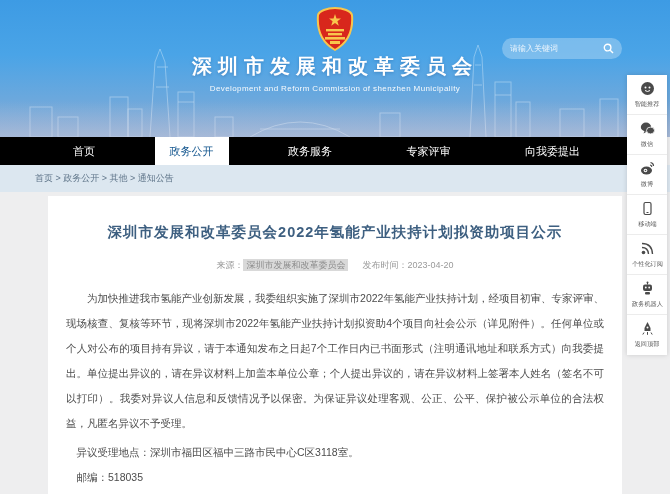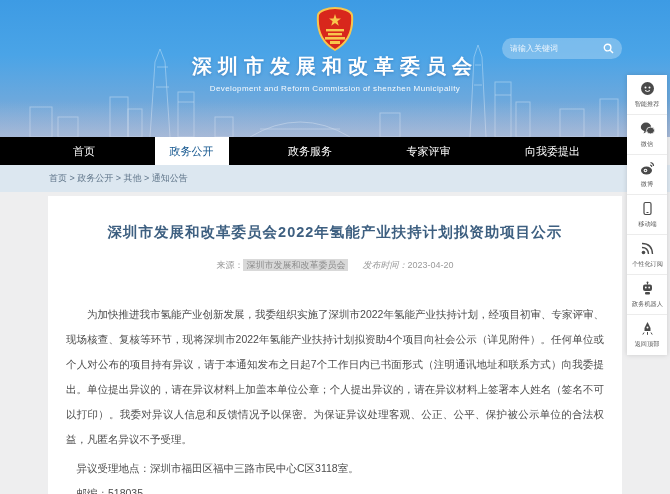--- a/index.html
+++ b/index.html
@@ -28,33 +28,33 @@
 
   
   .mainnav { position:absolute; top:137px; left:0; width:653px; height:28px; background:#000000;
     display:flex; justify-content:space-between; padding:0 58px; }
   .nav-item { display:flex; align-items:center; padding:0 15px; color:#fff; font-size:11px;
     cursor:pointer; text-decoration:none; white-space:nowrap; }
   .nav-item.active { background:#ffffff; color:#15578f; font-weight:normal; }
 
   
   .breadcrumb-bar { position:absolute; top:165px; left:0; width:670px; height:27px;
-    background:#dce7f0; display:flex; align-items:center; padding-left:49px; }
+    background:#dce7f0; display:flex; align-items:center; padding-left:35px; }
   .breadcrumb { font-size:9px; color:#60768a; cursor:pointer; }
 
   
   .card { position:absolute; top:196px; left:48px; width:574px; height:298px; background:#fff;
     padding:27px 18px 0 18px; }
   .article-title { font-size:14.5px; font-weight:600; color:#3d5f80; text-align:center;
     letter-spacing:1px; }
   .meta { text-align:center; margin-top:17px; font-size:9px; color:#9a9a9a; }
   .source-chip { background:#d9d9d9; color:#8c8c8c; padding:1px 3px; }
-  .meta-pub { margin-left:14px;font-style:italic; }
+  .meta-pub { margin-left:14px; }
   .body { font-size:10.5px; color:#4c4c4c; text-align:justify; }
-  .p1 { margin-top:30px; line-height:25px; text-indent:2em; }
+  .p1 { margin-top:14px; line-height:25px; text-indent:2em; }
   .line { margin-top:7px; line-height:18px; text-indent:1em; }
 
   
   .float-sidebar { position:absolute; top:75px; right:3px; width:40px; background:#fff;
     box-shadow:0 0 5px rgba(0,0,0,.15); }
   .sb-item { height:40px; display:flex; flex-direction:column; align-items:center;
     justify-content:center; border-bottom:1px solid #ececec; cursor:pointer; }
   .sb-item:last-child { border-bottom:none; }
   .sb-icon { width:15px; height:15px; display:block; }
   .sb-label { font-size:7px; color:#555; margin-top:3px; white-space:nowrap;

